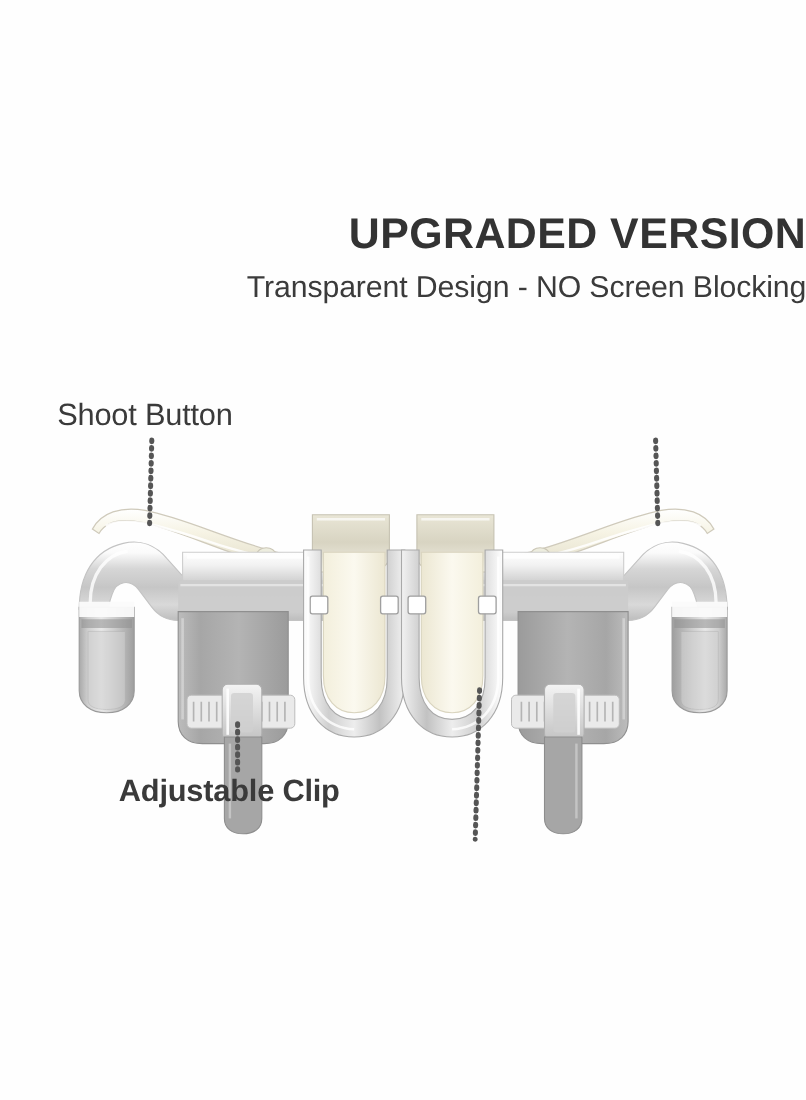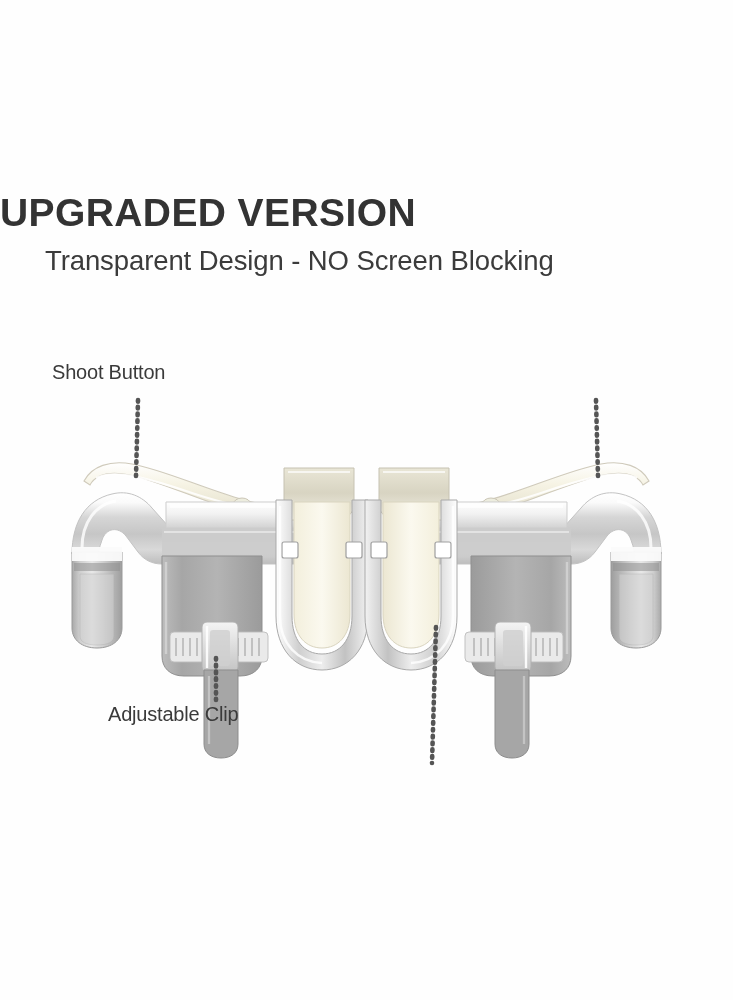--- a/index.html
+++ b/index.html
@@ -22,21 +22,21 @@
     height: 1000px;
     background: #fefefe;
   }
 
   
   .heading-block {
     position: absolute;
     top: 192px;
     left: 0;
     width: 733px;
-    text-align: left;
+    text-align: right;
   }
   .title {
     font-size: 39px;
     font-weight: bold;
     letter-spacing: 0.4px;
     color: #333333;
     line-height: 1.08;
     margin: 0;
   }
   .subtitle {
@@ -45,29 +45,29 @@
     color: #3b3b3b;
     letter-spacing: -0.1px;
     line-height: 1.1;
     margin: 12px 0 0 0;
     padding-left: 45px;
   }
 
   
   .callout {
     position: absolute;
-    font-size: 20px;
+    font-size: 28px;
     font-weight: 400;
     color: #3a3a3a;
     letter-spacing: -0.2px;
     white-space: nowrap;
   }
   .callout-shoot     { left: 52px;  top: 361px; }
   .callout-aim       { left: 523px; top: 361px; }
-  .callout-clip      { left: 108px; top: 703px; }
+  .callout-clip      { left: 108px; top: 703px; font-weight: bold; }
   .callout-touchpad  { left: 308px; top: 772px; }
 
   
   .leader {
     position: absolute;
   }
   .leader svg { display: block; overflow: visible; }
 
   
   .product {

